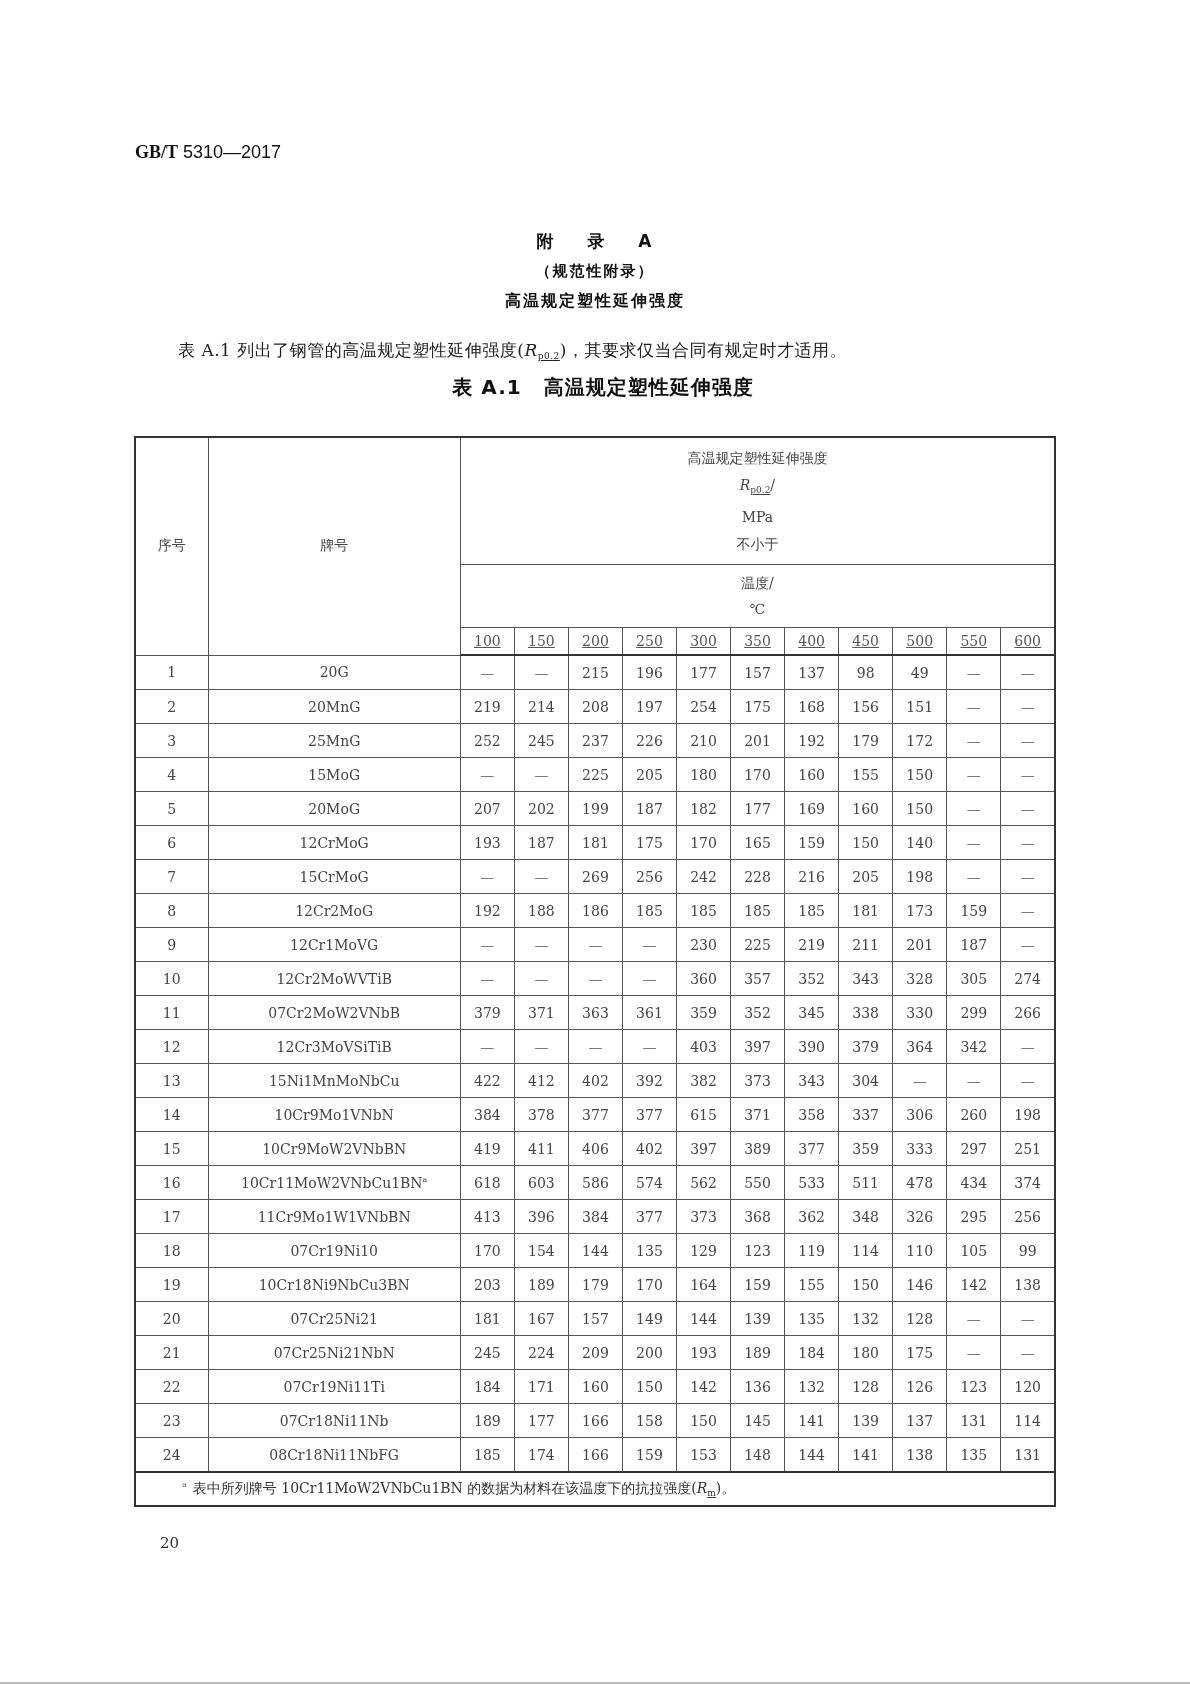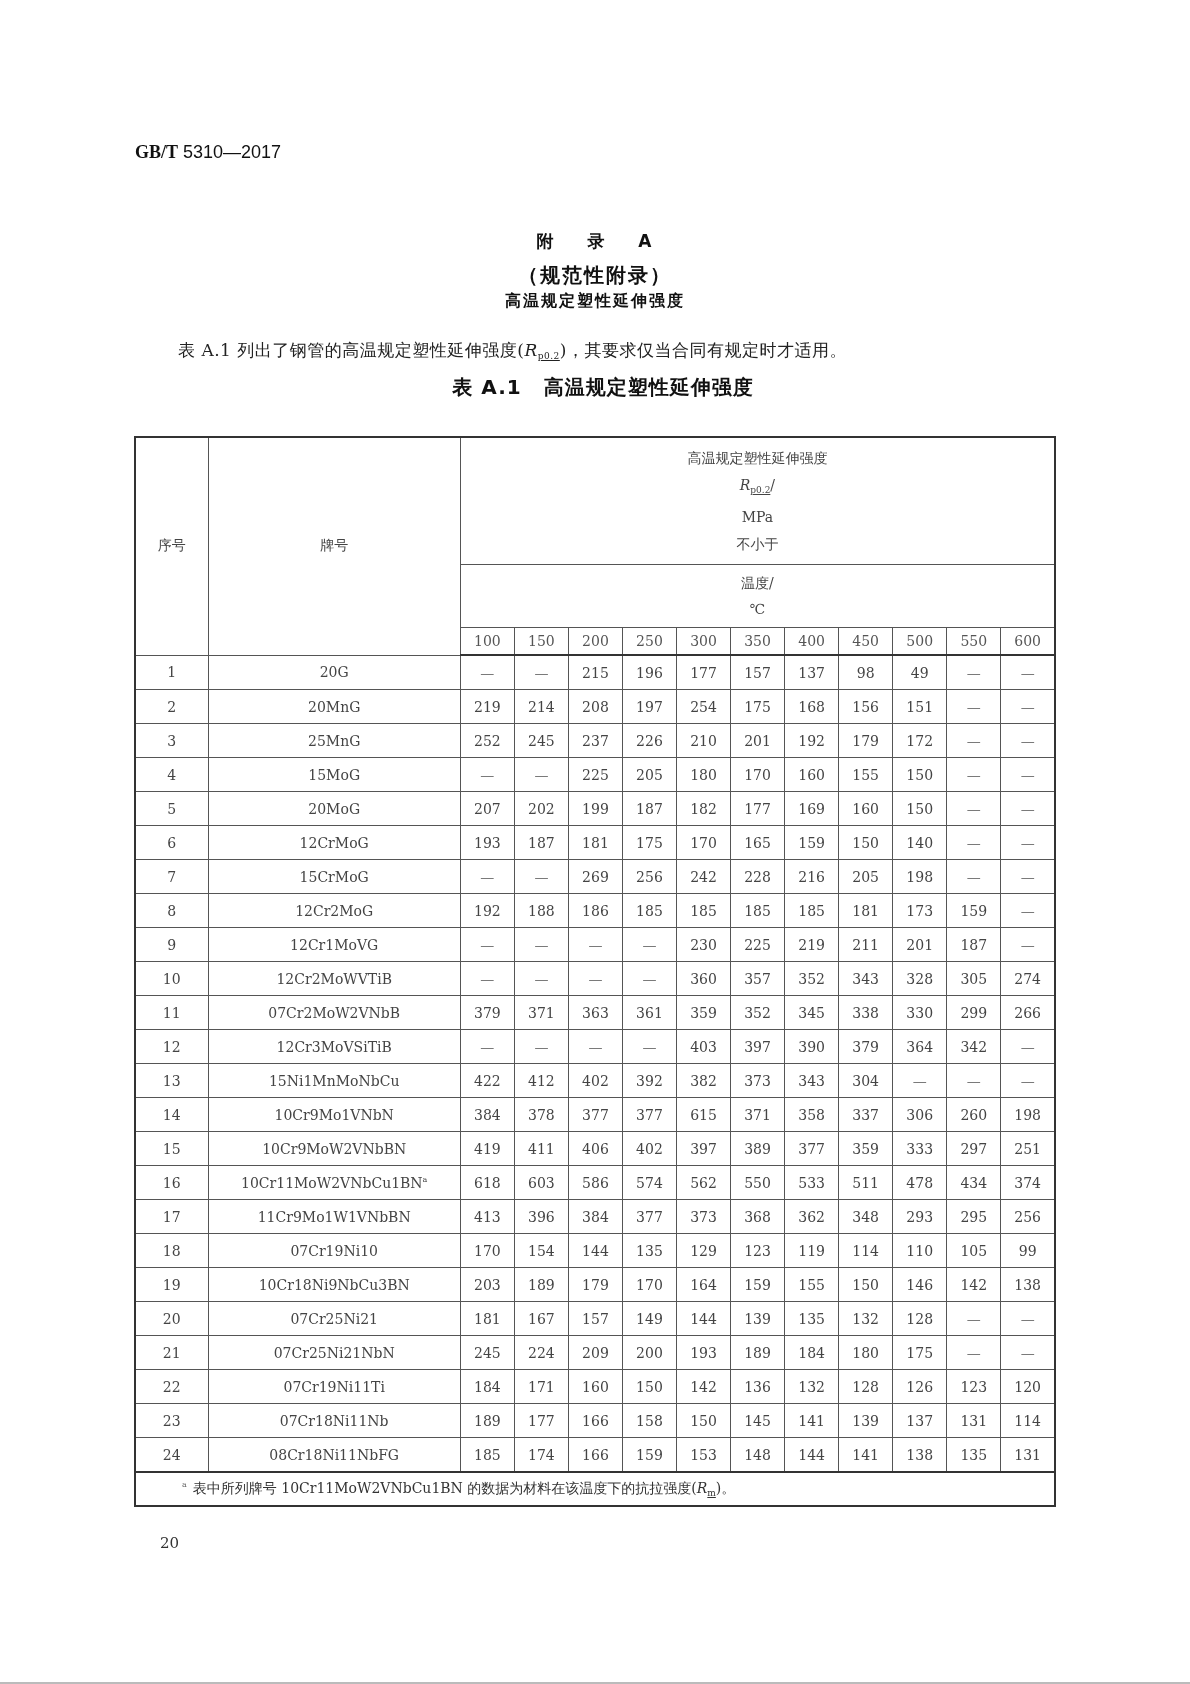--- a/index.html
+++ b/index.html
@@ -8,21 +8,21 @@
     font-family: "DejaVu Serif", "Liberation Serif", serif; color: #222;
   }
   .std-code {
     position: absolute; left: 135px; top: 142px; font-size: 18px; color: #111;
     font-family: "Liberation Sans", "DejaVu Sans", sans-serif;
   }
   .std-code .std-prefix { font-family: "Liberation Serif", serif; font-weight: bold; }
   .title-block { position: absolute; left: 0; width: 1190px; text-align: center;
     font-family: "DejaVu Sans", "Liberation Sans", sans-serif; font-weight: bold; color: #111; }
   .t1 { top: 230px; font-size: 17px; letter-spacing: 14px; padding-left: 6px; }
-  .t2 { top: 262px; font-size: 20px; letter-spacing: 2px; }
+  .t2 { top: 262px; font-size: 15px; letter-spacing: 2px; }
   .t3 { top: 291px; font-size: 16px; letter-spacing: 2px; }
   .intro { position: absolute; left: 178px; top: 339px; font-size: 17px; color: #222;
     font-family: "DejaVu Serif", serif; letter-spacing: 0.5px; }
   .caption { position: absolute; left: 0; width: 1190px; top: 374px; text-align: center;
     font-family: "DejaVu Sans", sans-serif; font-weight: bold; font-size: 20px; color: #111; letter-spacing: 1px; padding-left: 8px; }
   .caption .cap-gap { display: inline-block; width: 22px; }
   sub.s { font-size: 9px; vertical-align: -3px; font-style: normal; text-decoration: underline; }
   i.R { font-style: italic; }
 
   table.main {
@@ -32,21 +32,21 @@
     table-layout: fixed;
   }
   table.main td, table.main th {
     border: 1px solid #555; text-align: center; padding: 0; font-weight: normal;
   }
   col.c-no { width: 73px; }
   col.c-grade { width: 252px; }
   col.c-t { width: 54px; }
   .hdr-strength { height: 126px; line-height: 27px; vertical-align: middle; }
   .hdr-temp { height: 62px; line-height: 26px; }
-  .hdr-tval { height: 26px; color: #555; }
+  .hdr-tval { height: 26px; color: #555; text-decoration: underline; }
   tr.head-last td { border-bottom: 2px solid #333; }
   tr.row td { height: 33px; }
   td.dash { color: #777; }
   td.foot { height: 32px; text-align: left !important; padding-left: 46px !important; color: #333;
     border-top: 2px solid #333 !important; }
   td.foot sup { font-size: 8px; margin-right: 6px; color: #666; }
   .page-num { position: absolute; left: 160px; top: 1534px; font-size: 15px; color: #333; }
   .bottom-bar { position: absolute; left: 0; bottom: 0; width: 1190px; height: 2px; background: #bbb; }
 </style>
 </head>
@@ -361,21 +361,21 @@
         <td>17</td>
         <td><span>11Cr9Mo1W1VNbBN</span></td>
         <td>413</td>
         <td>396</td>
         <td>384</td>
         <td>377</td>
         <td>373</td>
         <td>368</td>
         <td>362</td>
         <td>348</td>
-        <td>293</td>
+        <td>326</td>
         <td>295</td>
         <td>256</td>
       </tr>
       <tr class="row">
         <td>18</td>
         <td><span>07Cr19Ni10</span></td>
         <td>170</td>
         <td>154</td>
         <td>144</td>
         <td>135</td>

